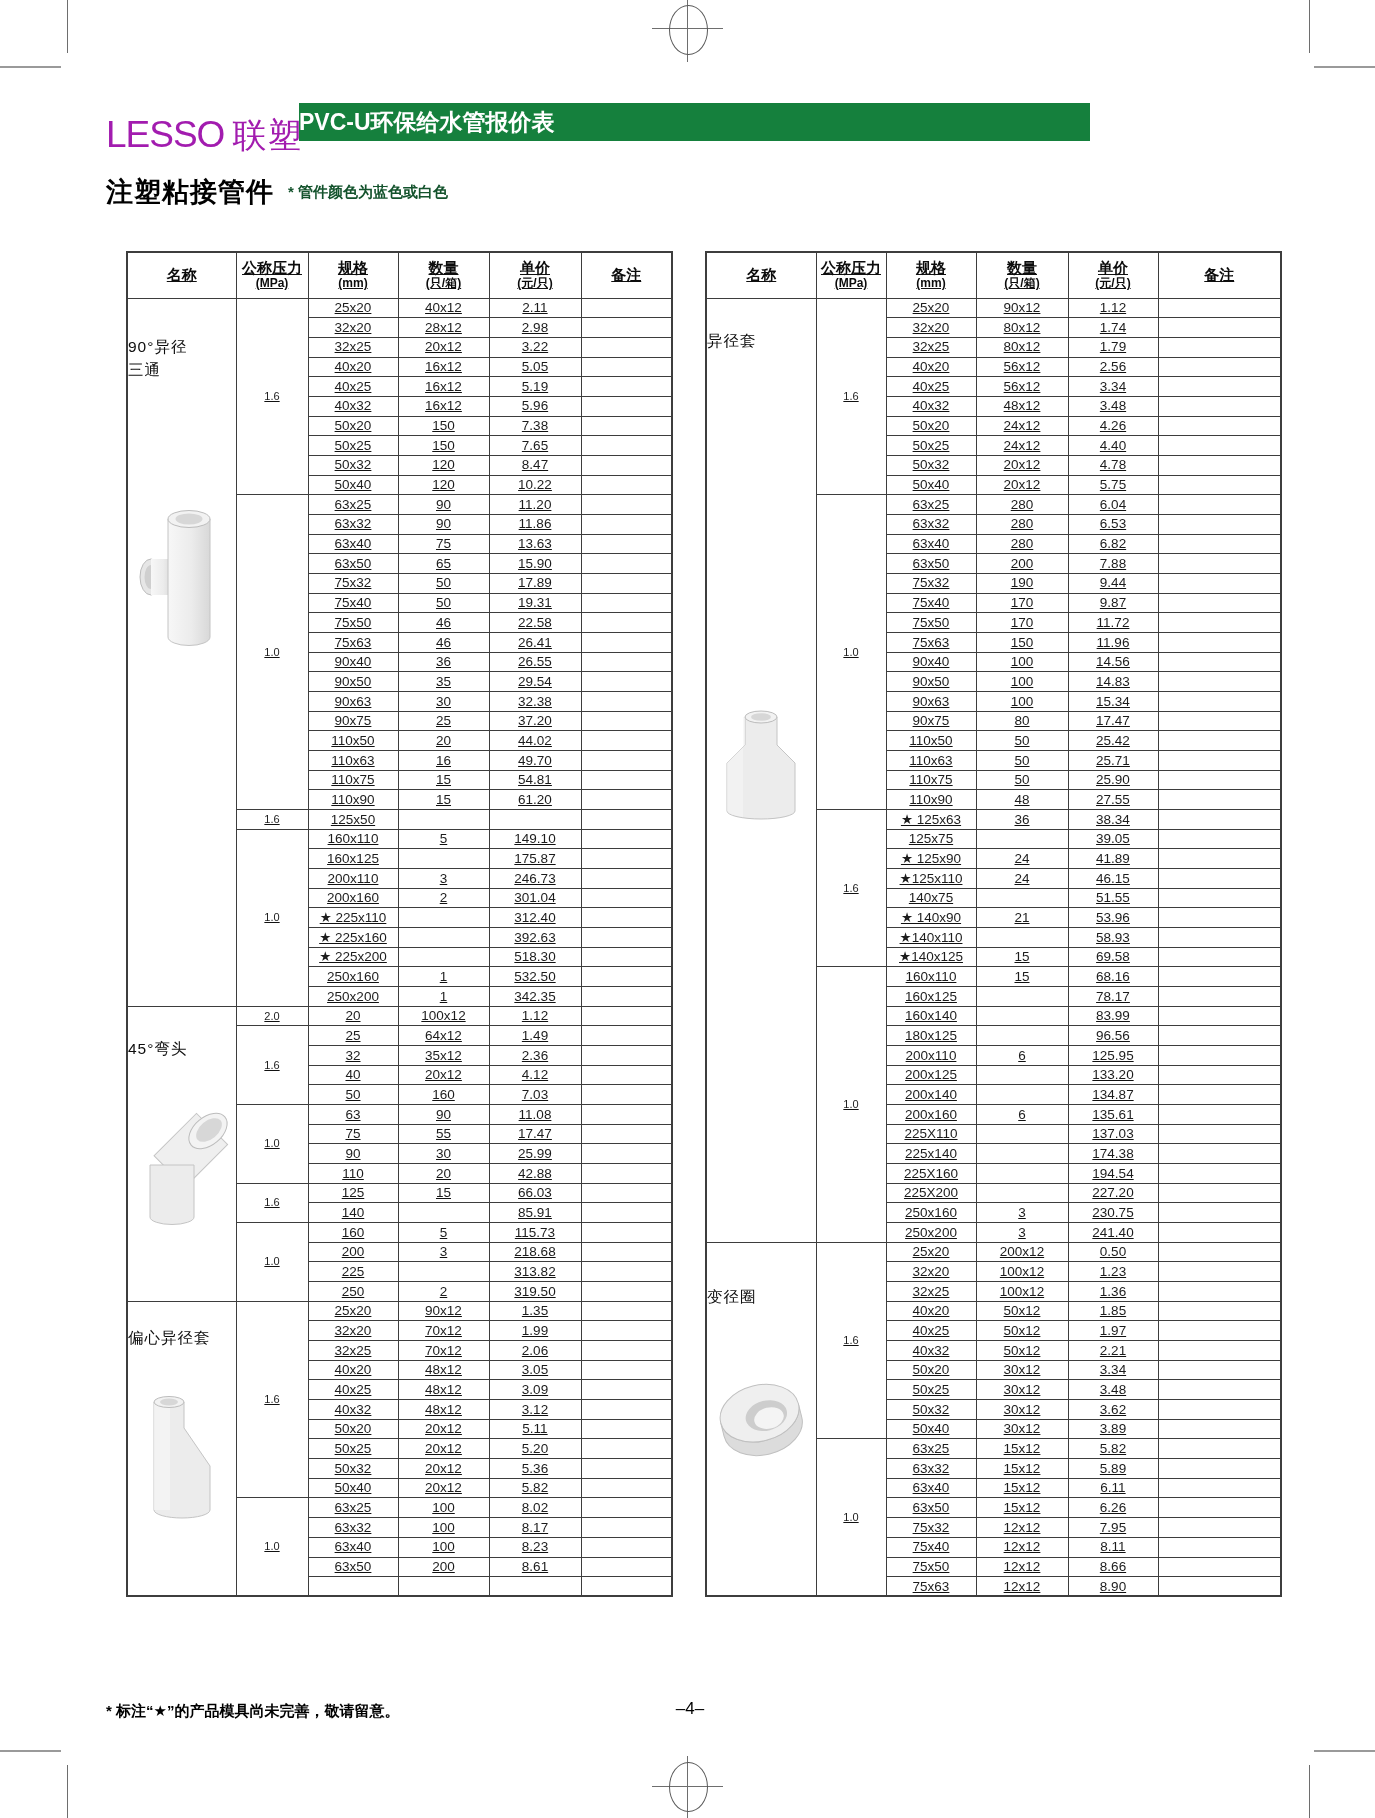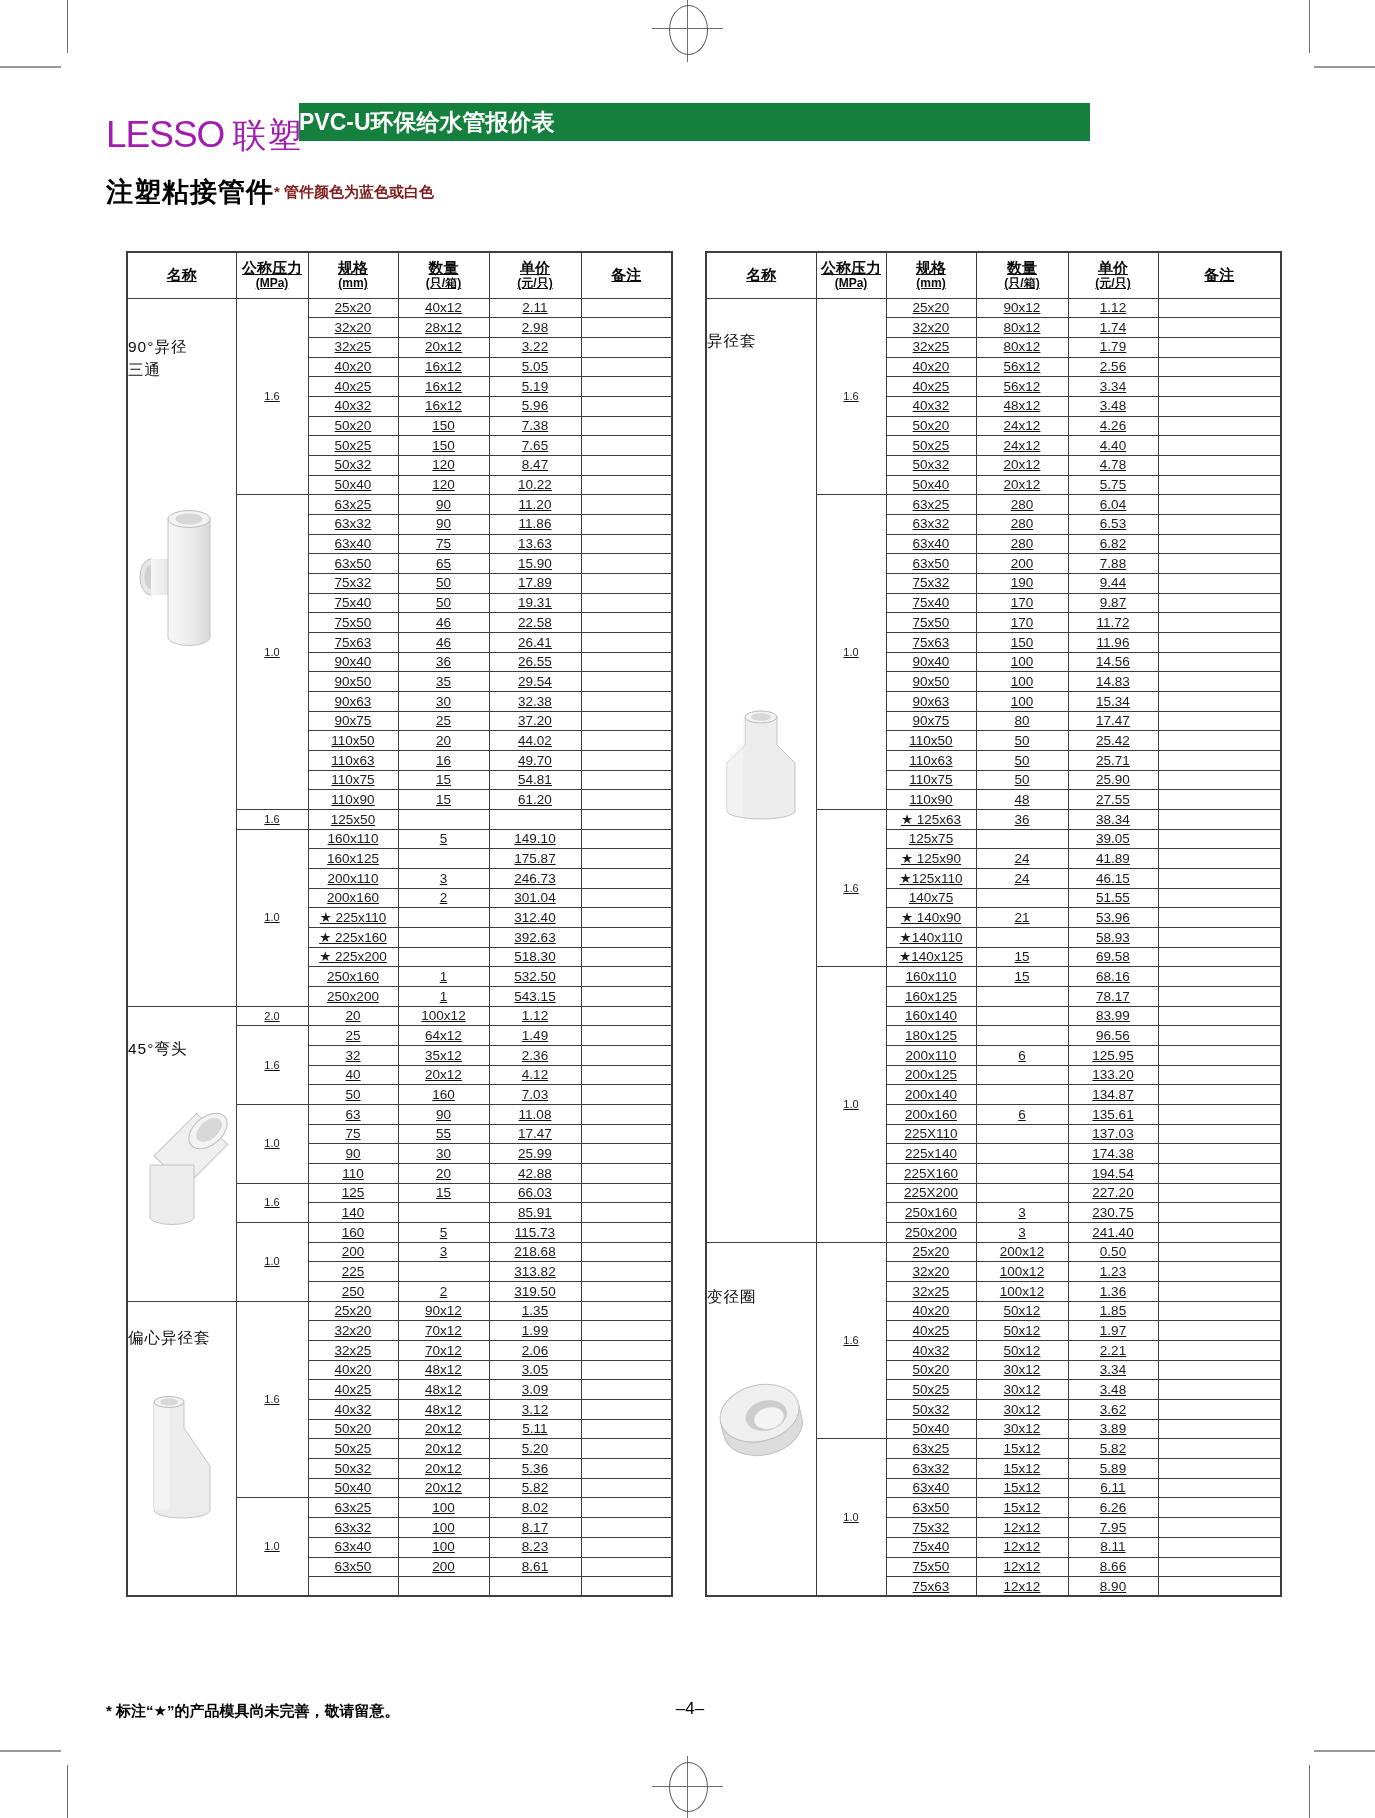--- a/index.html
+++ b/index.html
@@ -10,21 +10,21 @@
   .reg-ellipse{position:absolute;border:1px solid #5a5a5a;border-radius:50%;background:transparent;}
   
   .logo{position:absolute;left:106px;top:113px;font-weight:normal;letter-spacing:-1px;
         font-size:37px;color:#a21caf;white-space:nowrap;}
   .logo .cn{font-size:34px;letter-spacing:1px;margin-left:8px;}
   .header-bar{position:absolute;left:299px;top:103px;width:791px;height:38px;background:#15803d;
         color:#fff;font-size:23px;font-weight:bold;line-height:39px;
         padding-right:18px;box-sizing:border-box;}
   .section-title-row{position:absolute;left:106px;top:174px;display:flex;align-items:center;}
   .section-title{font-size:27px;font-weight:bold;color:#000;letter-spacing:1px;}
-  .section-note{font-size:15px;font-weight:bold;color:#7f1d1d;}
+  .section-note{font-size:15px;font-weight:bold;margin-left:14px;color:#14532d;}
   
   .table-wrap{position:absolute;top:251px;}
   table.price-table{border-collapse:collapse;table-layout:fixed;border:2px solid #3d3d3d;text-decoration:underline;}
   .price-table th,.price-table td{border:1px solid #3d3d3d;padding:0;overflow:hidden;}
   .price-table thead tr{height:46px;}
   .price-table tbody tr{height:19.68px;}
   .price-table th{font-size:15px;font-weight:bold;color:#0c0c0c;text-align:center;vertical-align:middle;}
   .price-table th .h2{font-size:12px;line-height:13px;margin-top:1px;}
   .price-table th .h1{line-height:16px;}
   .price-table td{font-size:13.5px;color:#1c1c1c;text-align:center;vertical-align:middle;line-height:1;}
@@ -335,21 +335,21 @@
           </tr>
           <tr>
             <td class="spec-cell">250x160</td>
             <td class="qty-cell">1</td>
             <td class="price-cell">532.50</td>
             <td class="remark-cell"></td>
           </tr>
           <tr>
             <td class="spec-cell">250x200</td>
             <td class="qty-cell">1</td>
-            <td class="price-cell">543.15</td>
+            <td class="price-cell">342.35</td>
             <td class="remark-cell"></td>
           </tr>
           <tr>
             <td class="name-cell" rowspan="15">
               <div class="sec-label" style="top: 30px;">
                 <div>45°弯头</div>
               </div>
               <div class="fitting" style="top: 88px;"><svg width="96" height="134" viewBox="0 0 96 134">
     <g transform="rotate(45 54 58)">
                     <rect x="32" y="24" width="44" height="60" fill="#efefef" stroke="#c4c4c4"></rect>

